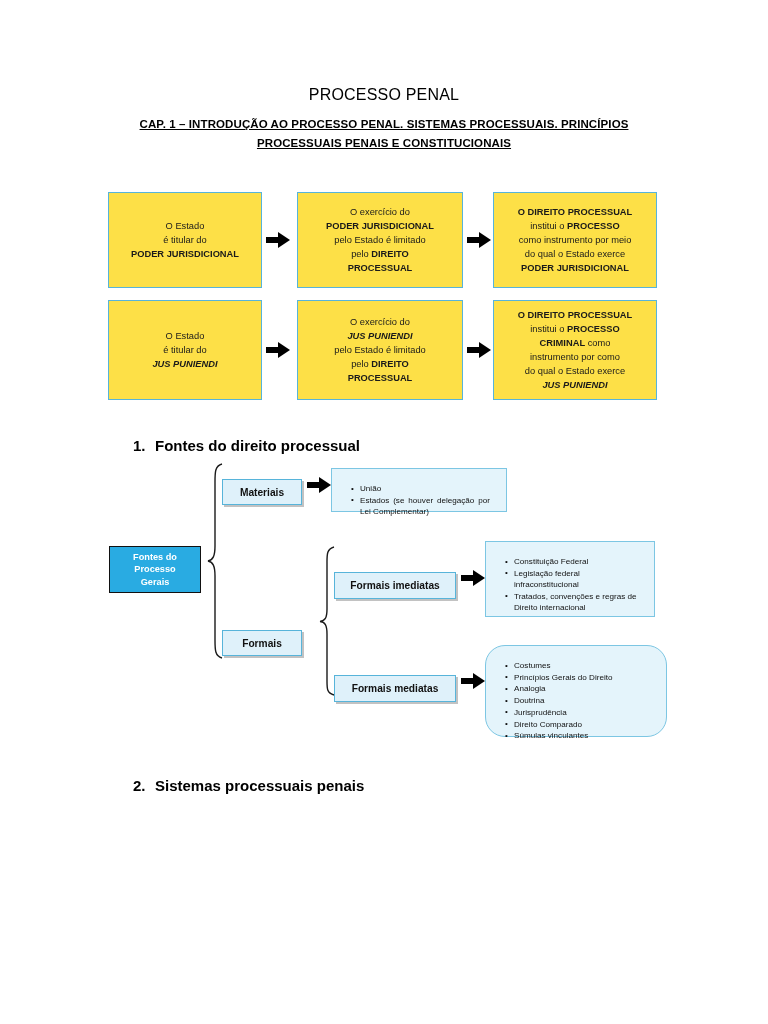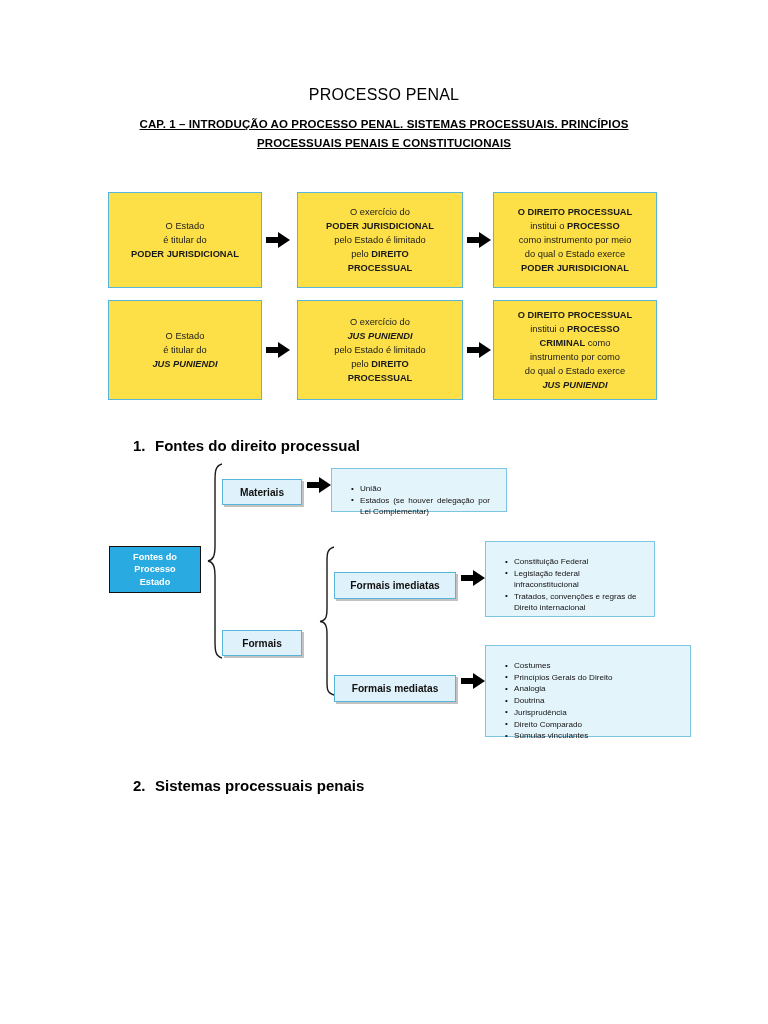--- a/index.html
+++ b/index.html
@@ -223,21 +223,21 @@
 </div>
 
 <div class="section-head" style="left:133px; top:437px;">
   <span class="num">1.</span><span>Fontes do direito processual</span>
 </div>
 
 <div class="root-box" style="left:109px; top:539px; width:92px; height:47px;margin-top:7px;">
   <div>
     <span>Fontes do</span><br>
     <span>Processo</span><br>
-    <span>Estado</span>
+    <span>Gerais</span>
   </div>
 </div>
 
 <div class="brace" style="left:206px; top:462px; width:18px; height:198px;">
   <svg viewBox="0 0 18 198" preserveAspectRatio="none" xmlns="http://www.w3.org/2000/svg">
     <path d="M16,2 C9,4 9,10 9,20 L9,84 C9,94 7,98 2,99 C7,100 9,104 9,114 L9,178 C9,188 9,194 16,196" fill="none" stroke="#1a1a1a" stroke-width="1.4"></path>
   </svg>
 </div>
 
 <div class="lbl-box" style="left:222px; top:472px; width:80px; height:26px;">
@@ -288,21 +288,21 @@
 <div class="lbl-box" style="left:334px; top:668px; width:122px; height:27px;">
   <span>Formais mediatas</span>
 </div>
 
 <div class="arrow" style="left:460px; top:671px;">
   <svg viewBox="0 0 26 20" xmlns="http://www.w3.org/2000/svg">
     <path d="M1,7 L13,7 L13,2 L25,10 L13,18 L13,13 L1,13 Z" fill="#000000"></path>
   </svg>
 </div>
 
-<div class="list-box" style="left:485px; top:645px; width:206px; height:92px;">
+<div class="list-box" style="left:485px; top:645px; width:182px; height:92px;border-radius:20px;">
   <ul>
     <li><span>Costumes</span></li>
     <li><span>Princípios Gerais do Direito</span></li>
     <li><span>Analogia</span></li>
     <li><span>Doutrina</span></li>
     <li><span>Jurisprudência</span></li>
     <li><span>Direito Comparado</span></li>
     <li><span>Súmulas vinculantes</span></li>
   </ul>
 </div>

